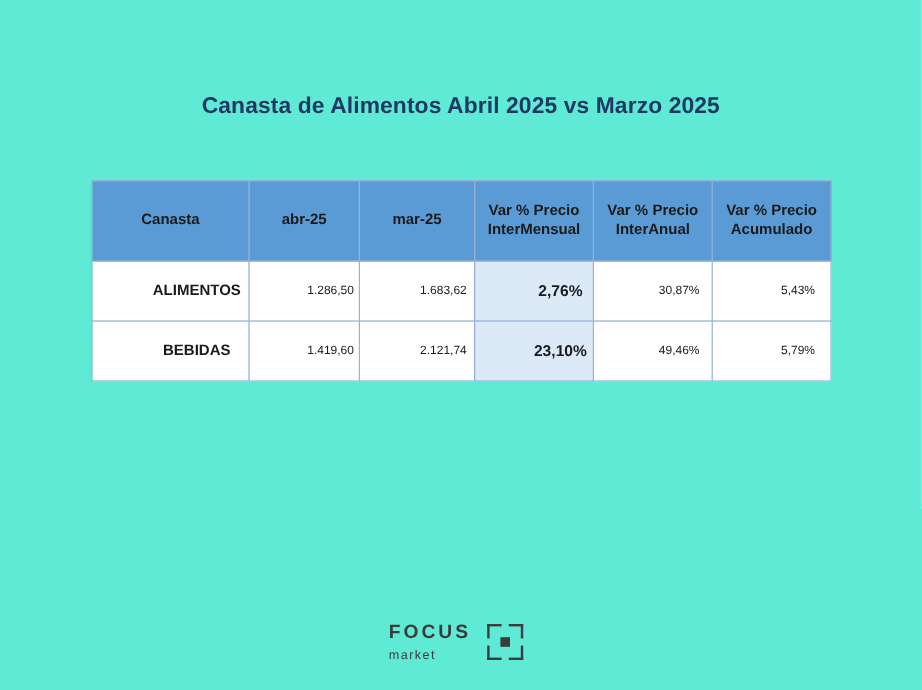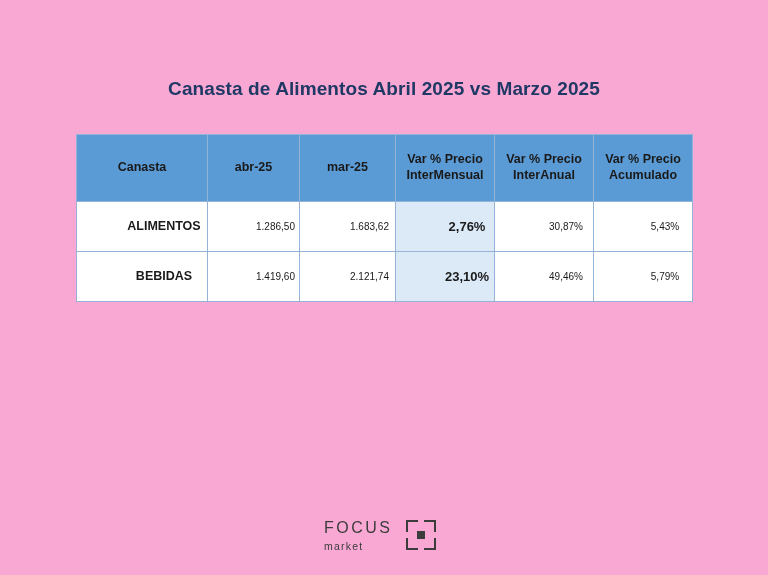--- a/index.html
+++ b/index.html
@@ -10,36 +10,36 @@
     width: 768px;
     height: 575px;
     background: #ffffff;
     font-family: "Liberation Sans", sans-serif;
     overflow: hidden;
   }
   .slide {
     position: relative;
     width: 768px;
     height: 575px;
-    background: #f9a8d4;
+    background: #5eead4;
   }
   .title {
     position: absolute;
     top: 78px;
     left: 0;
     width: 768px;
     text-align: center;
     font-size: 19px;
     font-weight: bold;
     color: #1f3864;
     letter-spacing: 0.1px;
   }
   .table-wrap {
     position: absolute;
-    top: 134px;
+    top: 150px;
     left: 76px;
     width: 616px;
   }
   table.data {
     border-collapse: collapse;
     width: 616px;
     table-layout: fixed;
   }
   table.data col.c0 { width: 131px; }
   table.data col.c1 { width: 92px; }
@@ -108,21 +108,21 @@
     position: absolute;
     left: 0;
     top: 4px;
     width: 86px;
     text-align: left;
   }
   .logo-focus {
     font-size: 16px;
     letter-spacing: 2.5px;
     color: #3c3c3c;
-    font-weight: normal;
+    font-weight: bold;
     line-height: 1;
   }
   .logo-market {
     font-size: 10.5px;
     letter-spacing: 1.2px;
     color: #3c3c3c;
     line-height: 1;
     margin-top: 5px;
   }
   .logo-mark {

